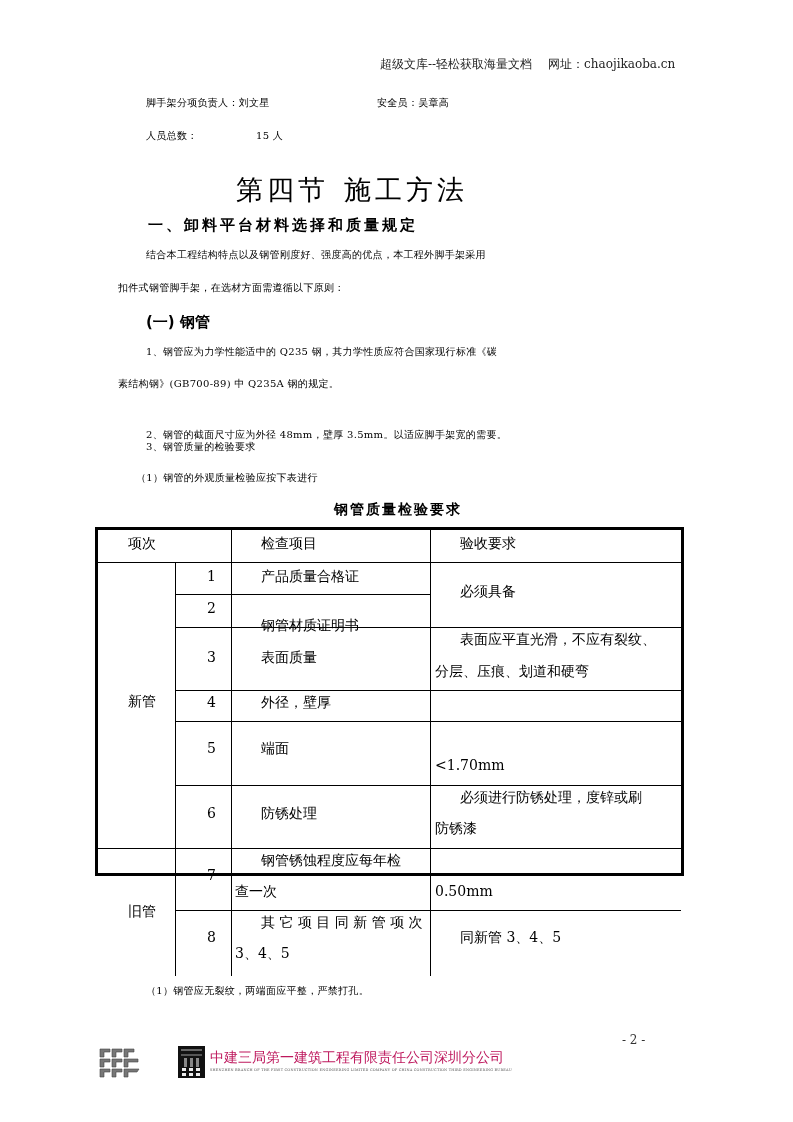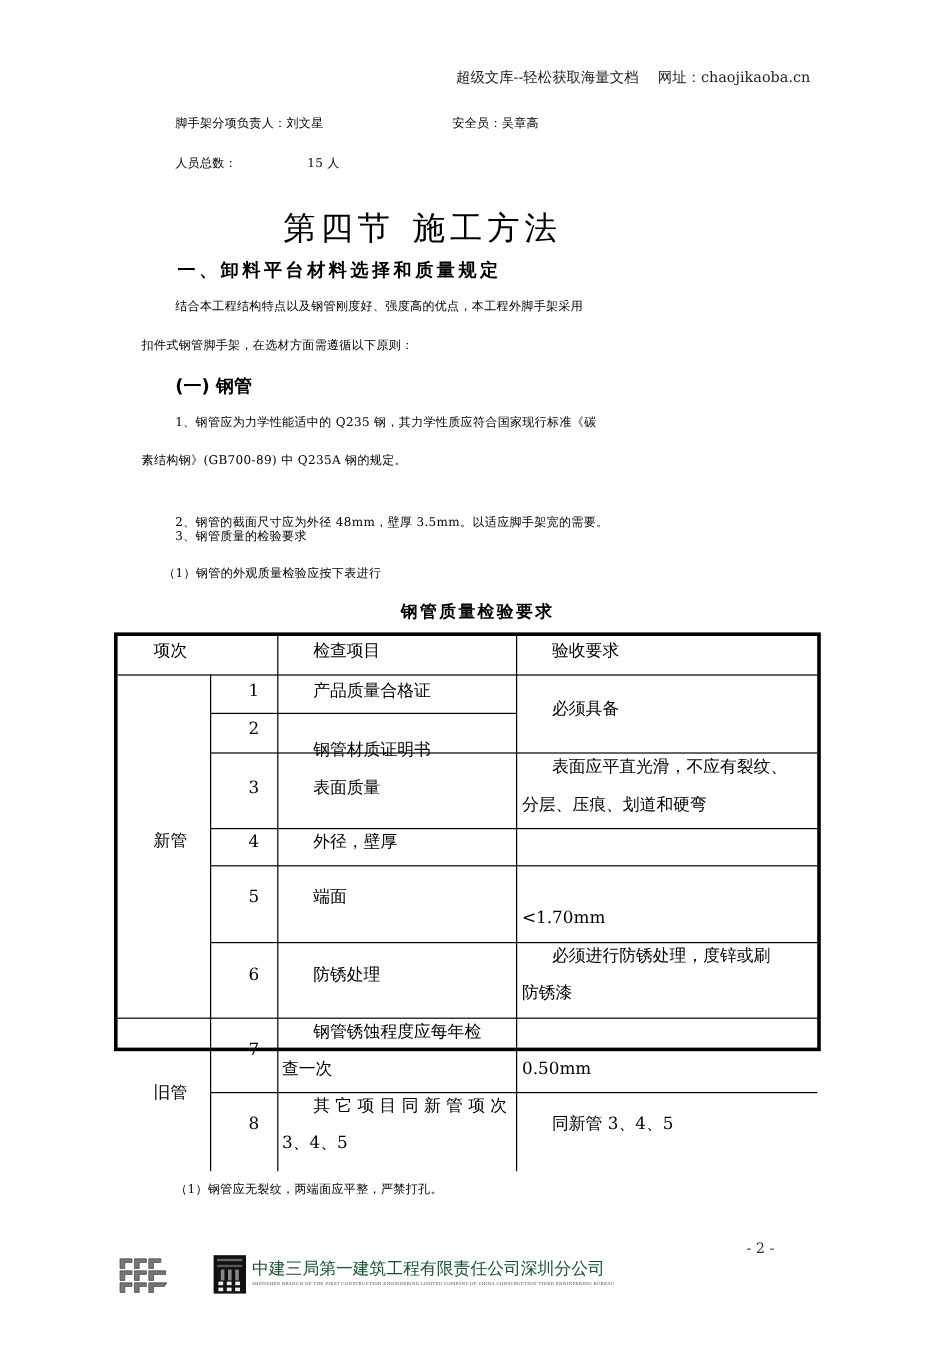--- a/index.html
+++ b/index.html
@@ -14,21 +14,21 @@
   .h3 { font-family:"DejaVu Sans","Liberation Sans",sans-serif; font-weight:bold; font-size:15px; }
   .caption { font-family:"DejaVu Sans","Liberation Sans",sans-serif; font-weight:bold; font-size:14px; letter-spacing:2px; }
 
   
   .tbl { position:absolute; left:95px; top:527px; width:589px; height:349px;
          border:3px solid #000; box-sizing:border-box; }
   .vl { position:absolute; width:1px; background:#000; }
   .hl { position:absolute; height:1px; background:#000; }
   .cell { position:absolute; font-size:14px; line-height:31px; }
   .footer-page { font-size:12px; color:#333; }
-  .logo-text { font-family:"DejaVu Sans","Liberation Sans",sans-serif; font-size:14px; color:#14532d; }
+  .logo-text { font-family:"DejaVu Sans","Liberation Sans",sans-serif; font-size:14px; color:#be185d; }
   .logo-sub { font-size:3.5px; color:#555; letter-spacing:0.2px; }
 </style>
 </head>
 <body>
 
 <div class="abs hdr">
   <span>超级文库--轻松获取海量文档</span><span class="gap"></span><span>网址：</span><span>chaojikaoba.cn</span>
 </div>
 
 <div class="abs p" style="left:146px; top:96px;">脚手架分项负责人：刘文星</div>

